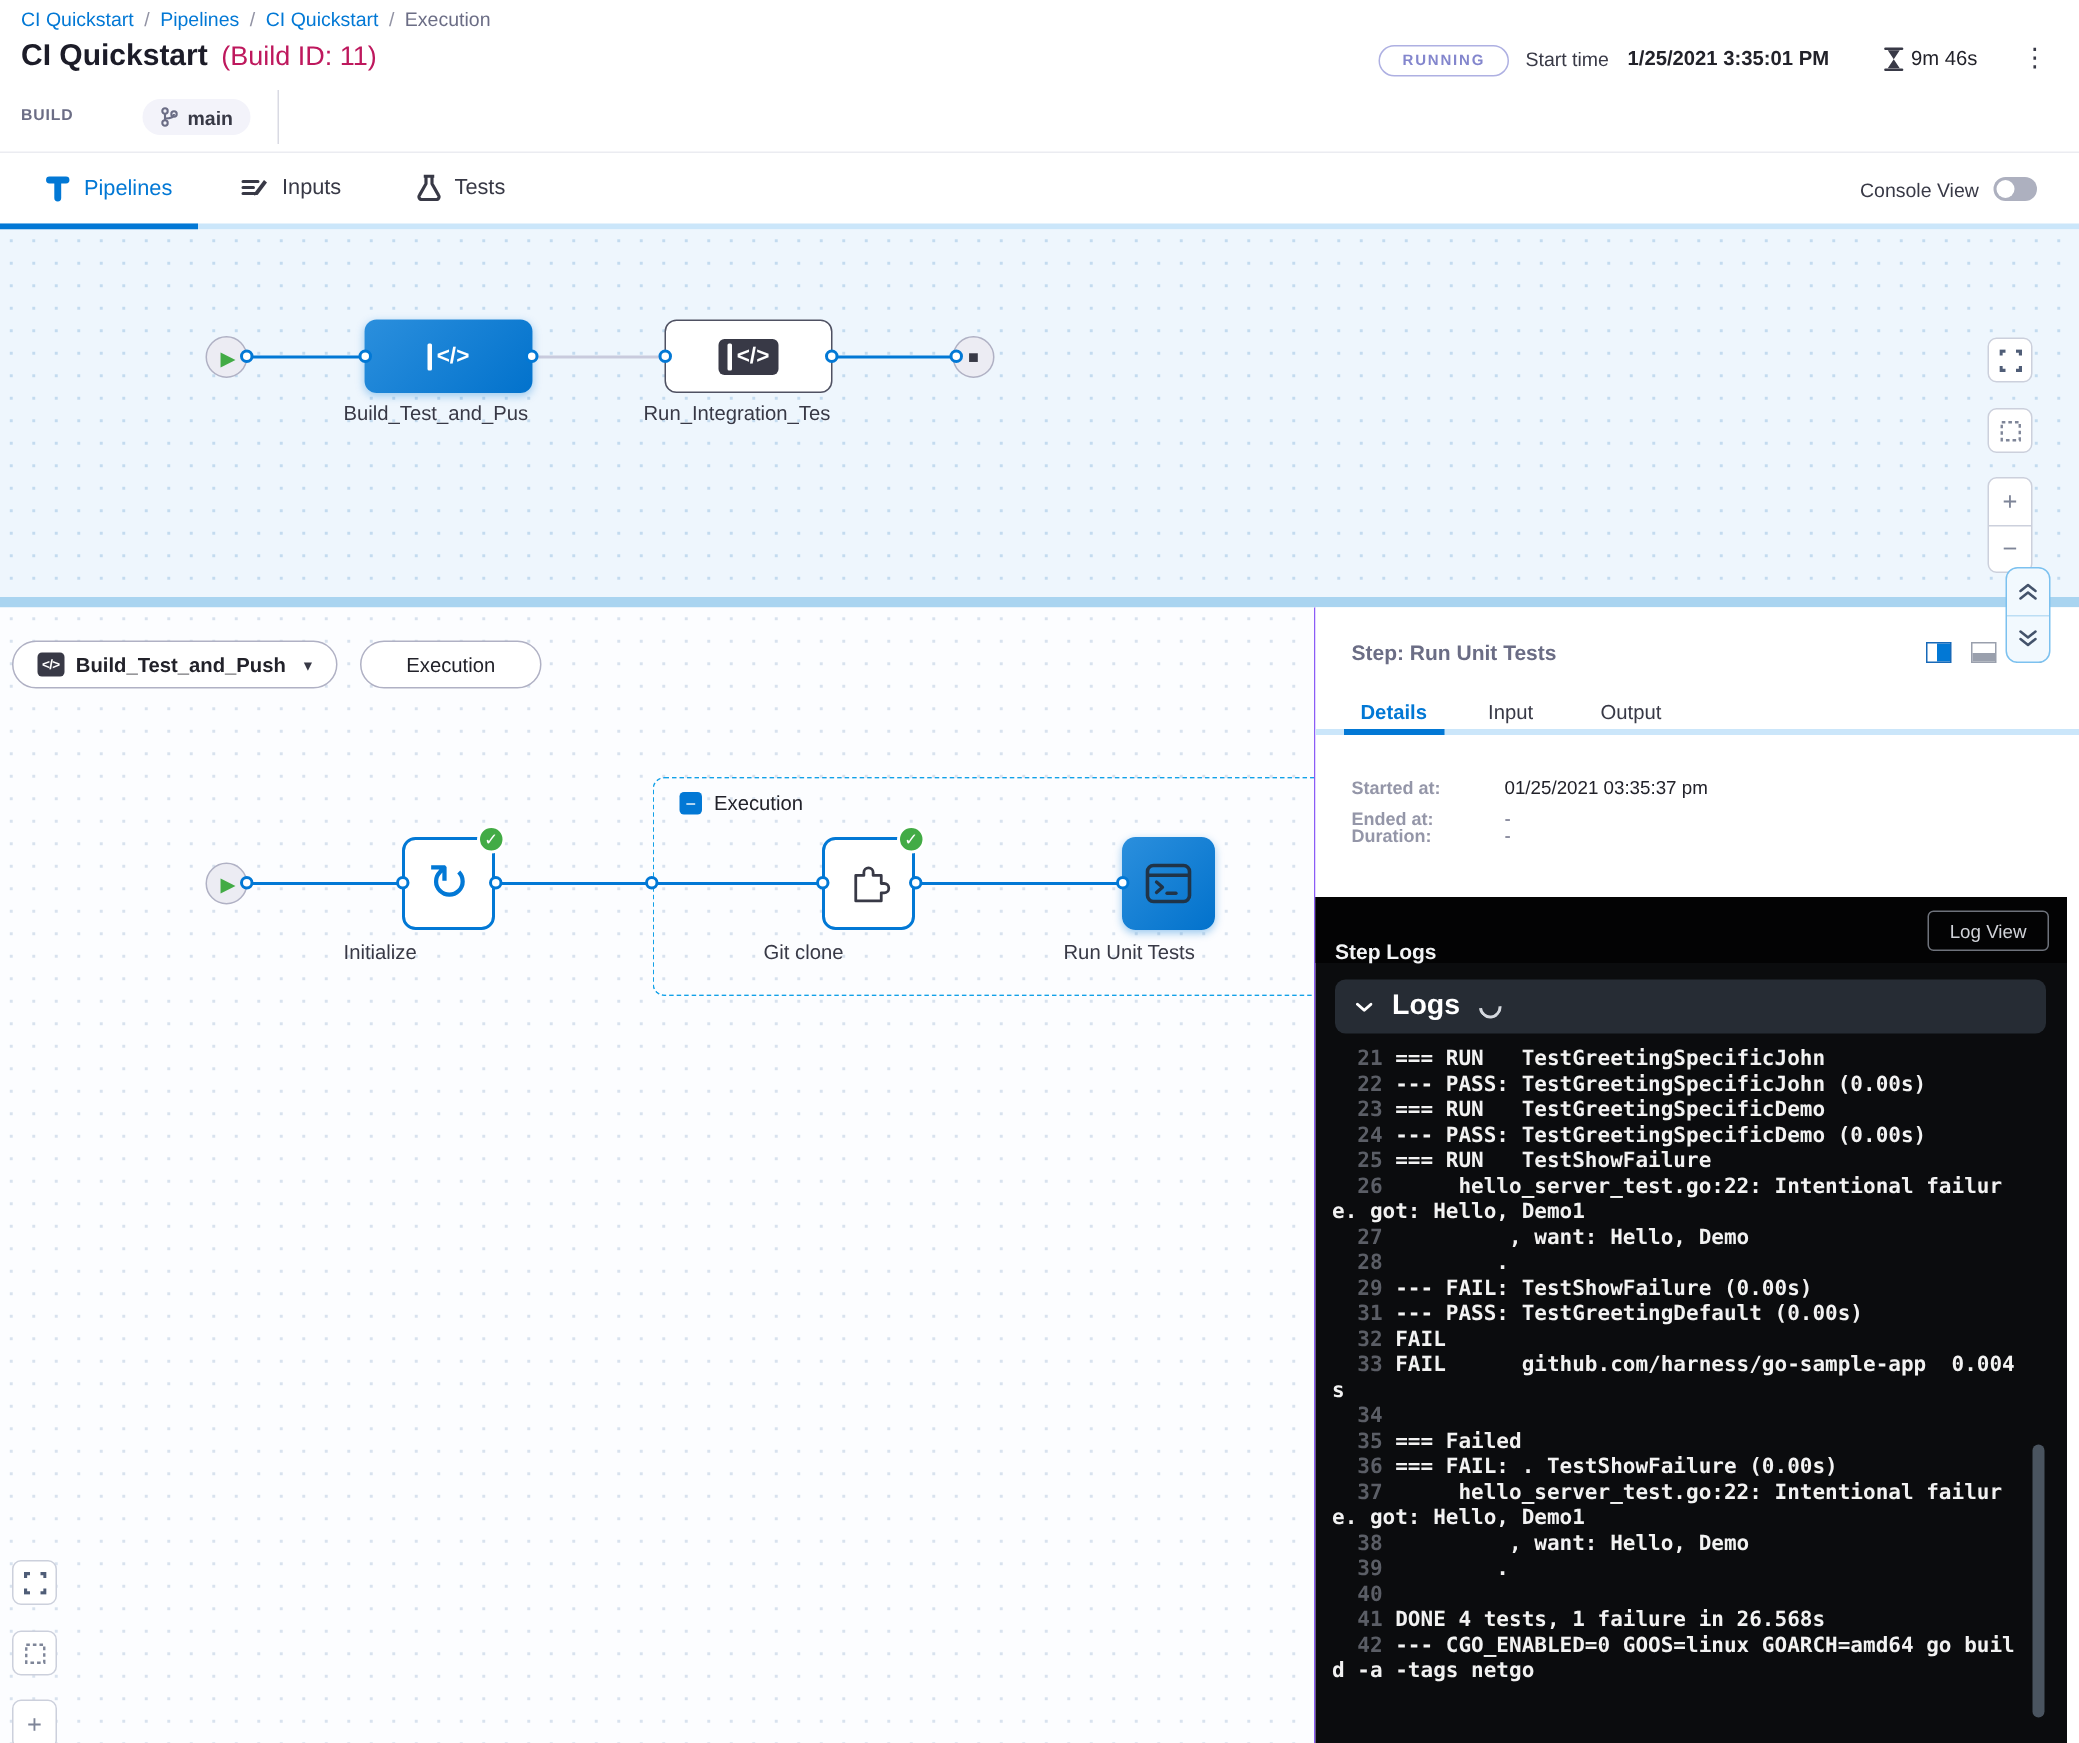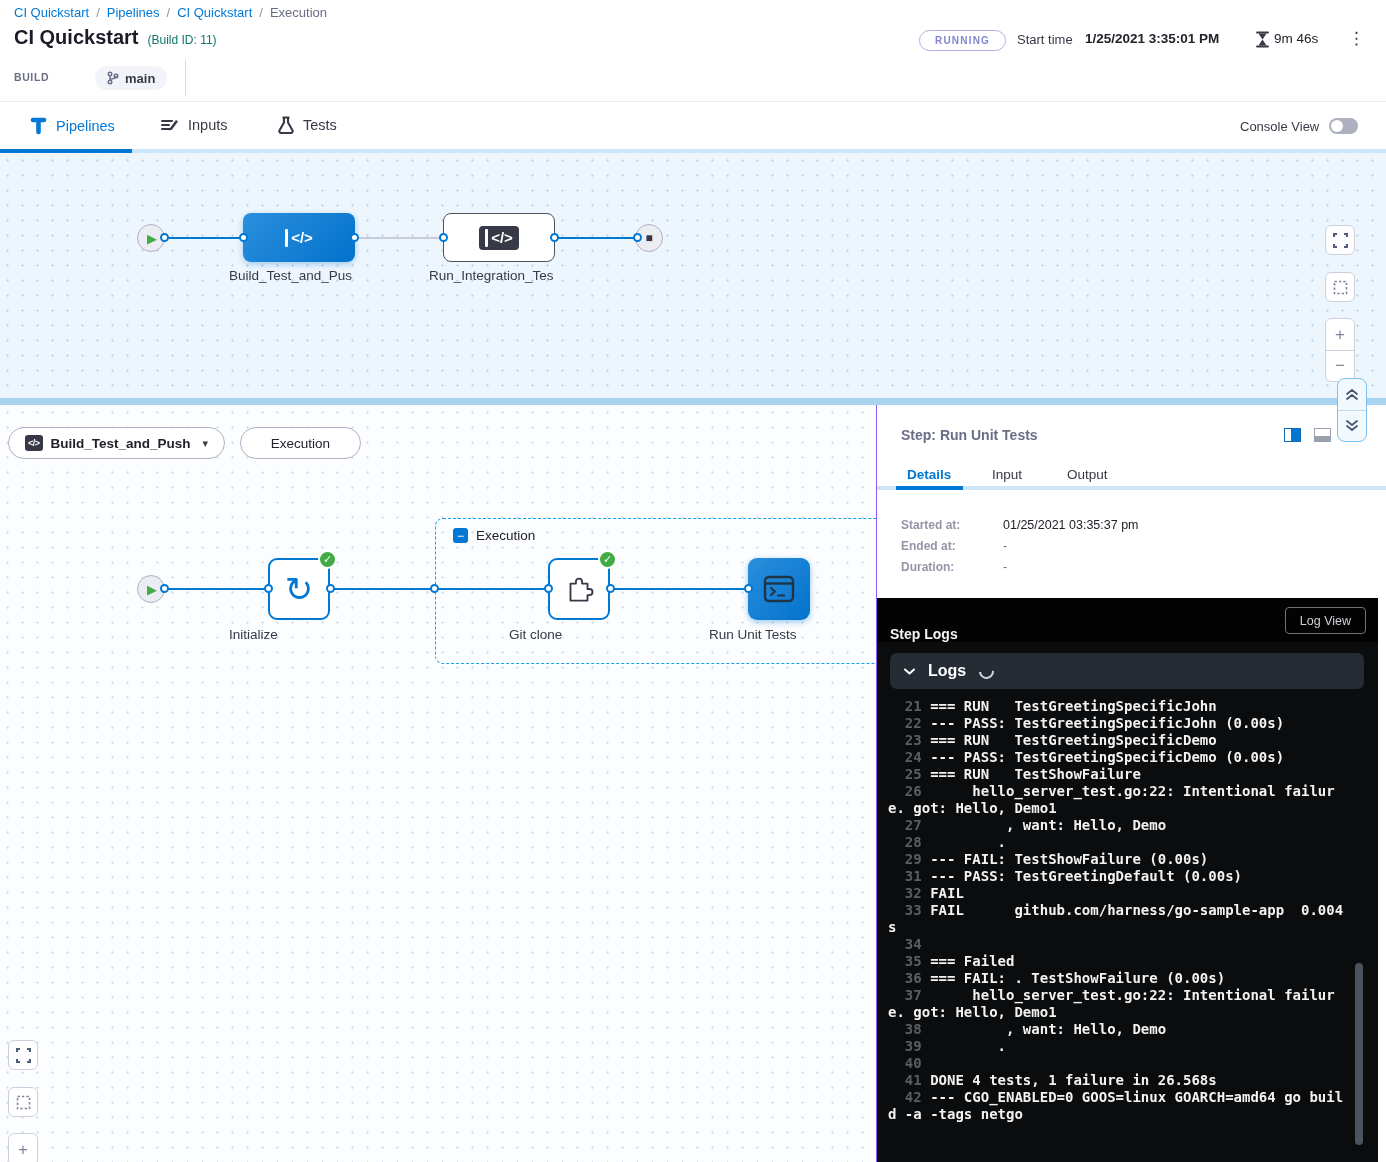--- a/index.html
+++ b/index.html
@@ -8,21 +8,21 @@
   .app { position:relative; width:1386px; height:1162px; overflow:hidden; background:#fff;padding-left:12px; }
 
   
   .header { position:absolute; left:0; top:0; width:1386px; height:102px; background:#fff; border-bottom:1px solid #ebecf1; }
   .breadcrumb { position:absolute; left:14px; top:5px; font-size:13px; color:#0278d5; }
   .breadcrumb .sep { color:#9293a4; margin:0 7px; }
   .breadcrumb .current { color:#6b6d85; }
   .crumb { cursor:pointer; }
   .title-row { position:absolute; left:14px; top:26px; display:flex; align-items:baseline; gap:9px; }
   .page-title { font-size:20px; font-weight:bold; color:#1c1c28; }
-  .build-id { font-size:12px; color:#0f766e; }
+  .build-id { font-size:18px; color:#be185d; }
   .status-badge { position:absolute; left:919px; top:30px; border:1.5px solid #aeb0e2; color:#8386cd; font-size:10px; font-weight:bold; letter-spacing:1.2px; border-radius:11px; padding:4px 15px; }
   .start-time-label { position:absolute; left:1017px; top:32px; font-size:13px; color:#383946; }
   .start-time-value { position:absolute; left:1085px; top:31px; font-size:13.5px; font-weight:bold; color:#22222a; }
   .elapsed { position:absolute; left:1274px; top:31px; font-size:13.5px; color:#22222a; }
   .hourglass { position:absolute; left:1255px; top:31px; }
   .kebab { position:absolute; left:1342px; top:28px; font-size:17px; color:#383946; letter-spacing:0; line-height:1; padding:2px 6px; cursor:pointer; }
   .build-label { position:absolute; left:14px; top:71px; font-size:10.5px; font-weight:bold; letter-spacing:.6px; color:#6b6d85; }
   .branch-tag { position:absolute; left:95px; top:66px; height:24px; background:#f3f3fa; border-radius:12px; display:flex; align-items:center; gap:6px; padding:0 12px; font-size:13px; font-weight:bold; color:#383946; }
   .vsep { position:absolute; left:185px; top:60px; width:1px; height:36px; background:#d9dae3; }
 
@@ -100,21 +100,21 @@
   .field-row { position:absolute; left:24px; display:flex; }
   .field-label { width:102px; font-size:12px; font-weight:bold; color:#9496a8; }
   .field-value { font-size:12.5px; color:#6b6d85; }
   .field-value.strong { font-weight:normal; color:#22222a;text-align:center; }
 
   .logs-sec { position:absolute; left:0; top:193px; width:501px; height:564px; background:#0b0c0e; }
   .logs-header { position:absolute; left:0; top:0; width:501px; height:44px; background:#030304; display:flex; align-items:flex-end; }
   .logs-title { margin-left:13px; font-size:14px; font-weight:bold; color:#f2f3f5; }
   .logview-btn { position:absolute; right:12px; top:9px; height:27px; padding:0 14px; border:1px solid #6e727b; border-radius:4px; color:#d0d2d8; font-size:12.5px; display:flex; align-items:center; background:transparent; cursor:pointer; font-family:"Liberation Sans", sans-serif; }
   .logs-bar { position:absolute; left:13px; top:55px; width:474px; height:36px; background:#262c34; border-radius:7px; display:flex; align-items:center; gap:13px; padding:0 14px; cursor:pointer; }
-  .logs-bar .lbl { color:#fff; font-size:16px; font-weight:bold; }
+  .logs-bar .lbl { color:#fff; font-size:19px; font-weight:bold; }
   .spinner { width:15px; height:15px; border-radius:50%; border:2px solid #d4d8de; border-bottom-color:transparent; border-left-color:transparent; transform:rotate(130deg); }
   .log-lines { position:absolute; left:0; top:100px; width:474px; padding-left:11px; font-family:"DejaVu Sans Mono", monospace; font-size:14px; font-weight:bold; line-height:17px; color:#f2f2f2; }
   .log-line { white-space:pre-wrap; word-break:break-all; }
   .log-line .ln { color:#5b5e66; white-space:pre; }
   .log-scrollthumb { position:absolute; left:478px; top:365px; width:8px; height:182px; background:#4a545f; border-radius:4px; cursor:pointer; }
 
   svg { display:block; }
 </style>
 </head>
 <body>
@@ -334,21 +334,21 @@
       <div class="ptab-underlay"></div>
       <div class="ptab-activeseg"></div>
       <div class="field-row" style="top:113px;">
         <span class="field-label">Started at:</span>
         <span class="field-value strong">01/25/2021 03:35:37 pm</span>
       </div>
       <div class="field-row" style="top:134px;">
         <span class="field-label">Ended at:</span>
         <span class="field-value">-</span>
       </div>
-      <div class="field-row" style="top:155px;">
+      <div class="field-row" style="top:145px;">
         <span class="field-label">Duration:</span>
         <span class="field-value">-</span>
       </div>
     </div>
 
     <div class="logs-sec">
       <div class="logs-header">
         <span class="logs-title">Step Logs</span>
         <button class="logview-btn">Log View</button>
       </div>

